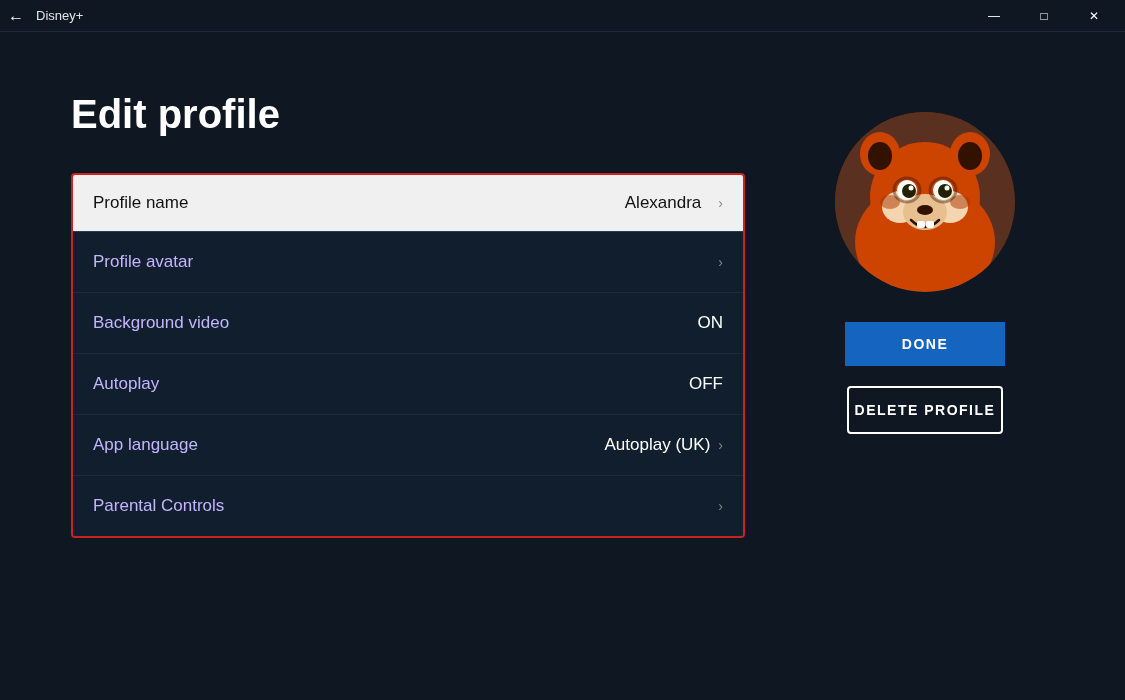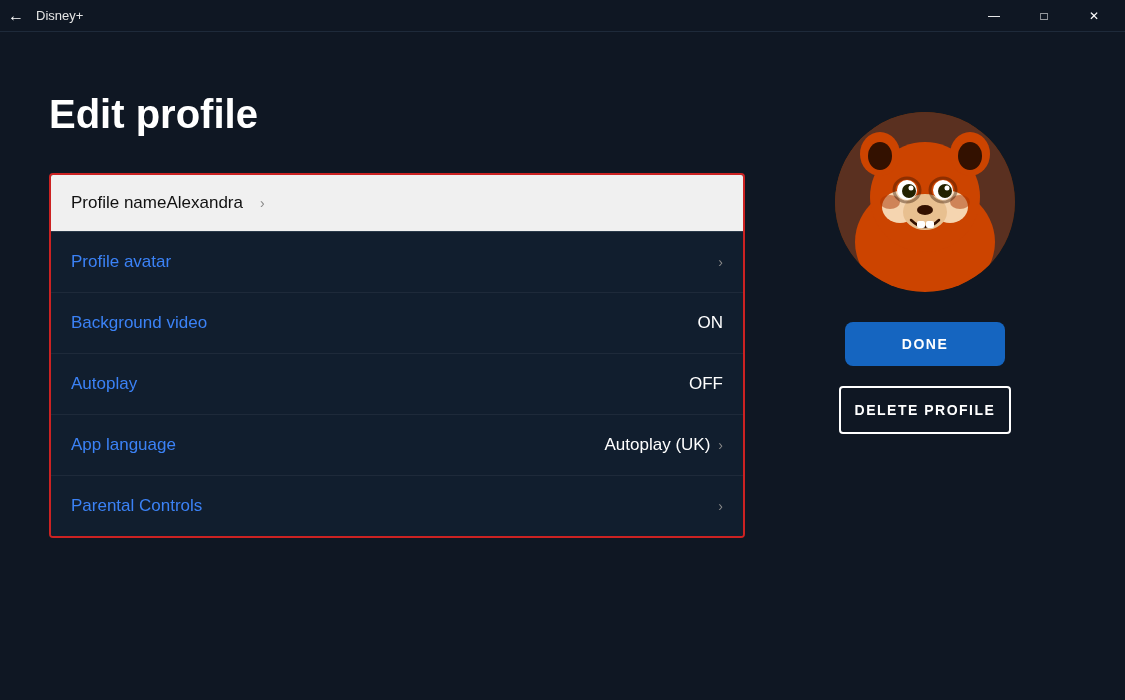--- a/index.html
+++ b/index.html
@@ -63,21 +63,21 @@
       font-size: 12px;
       cursor: pointer;
       display: flex;
       align-items: center;
       justify-content: center;
     }
 
     
     .main-content {
       display: flex;
-      padding: 60px 80px 40px 49px;
+      padding: 60px 80px 40px 71px;
       gap: 60px;
     }
 
     
     .left-section {
       flex: 1;
     }
 
     .page-title {
       font-size: 40px;
@@ -91,20 +91,21 @@
       border: 2px solid #cc2222;
       border-radius: 4px;
       overflow: hidden;
     }
 
     
     .setting-row-name {
       background-color: #f0f0f0;
       display: flex;
       align-items: center;
+      justify-content: space-between;
       padding: 18px 20px;
       cursor: pointer;
       border-bottom: 1px solid #2a3a4a;
     }
 
     .setting-row-name .label {
       font-size: 17px;
       color: #111111;
       font-weight: 500;
     }
@@ -128,21 +129,21 @@
       border-bottom: 1px solid #1e2a3a;
     }
 
     .setting-row:last-child {
       border-bottom: none;
       justify-content: space-between;
     }
 
     .setting-row .label {
       font-size: 17px;
-      color: #3b82f6;
+      color: #c4b5fd;
     }
 
     .setting-row .value {
       display: flex;
       align-items: center;
       gap: 8px;
       color: #ffffff;
       font-size: 17px;
     }
 
@@ -179,30 +180,30 @@
       overflow: hidden;
     }
 
     
     .done-button {
       width: 160px;
       padding: 14px 0;
       background-color: #1565c0;
       color: #ffffff;
       border: none;
-      border-radius: 8px;
+      border-radius: 0;
       font-size: 14px;
       font-weight: 700;
       letter-spacing: 1.5px;
       cursor: pointer;
       text-align: center;
     }
 
     .delete-button {
-      width: 172px;
+      width: 156px;
       padding: 14px 0;
       background-color: transparent;
       color: #ffffff;
       border: 2px solid #ffffff;
       border-radius: 4px;
       font-size: 14px;
       font-weight: 700;
       letter-spacing: 1.5px;
       cursor: pointer;
       text-align: center;

